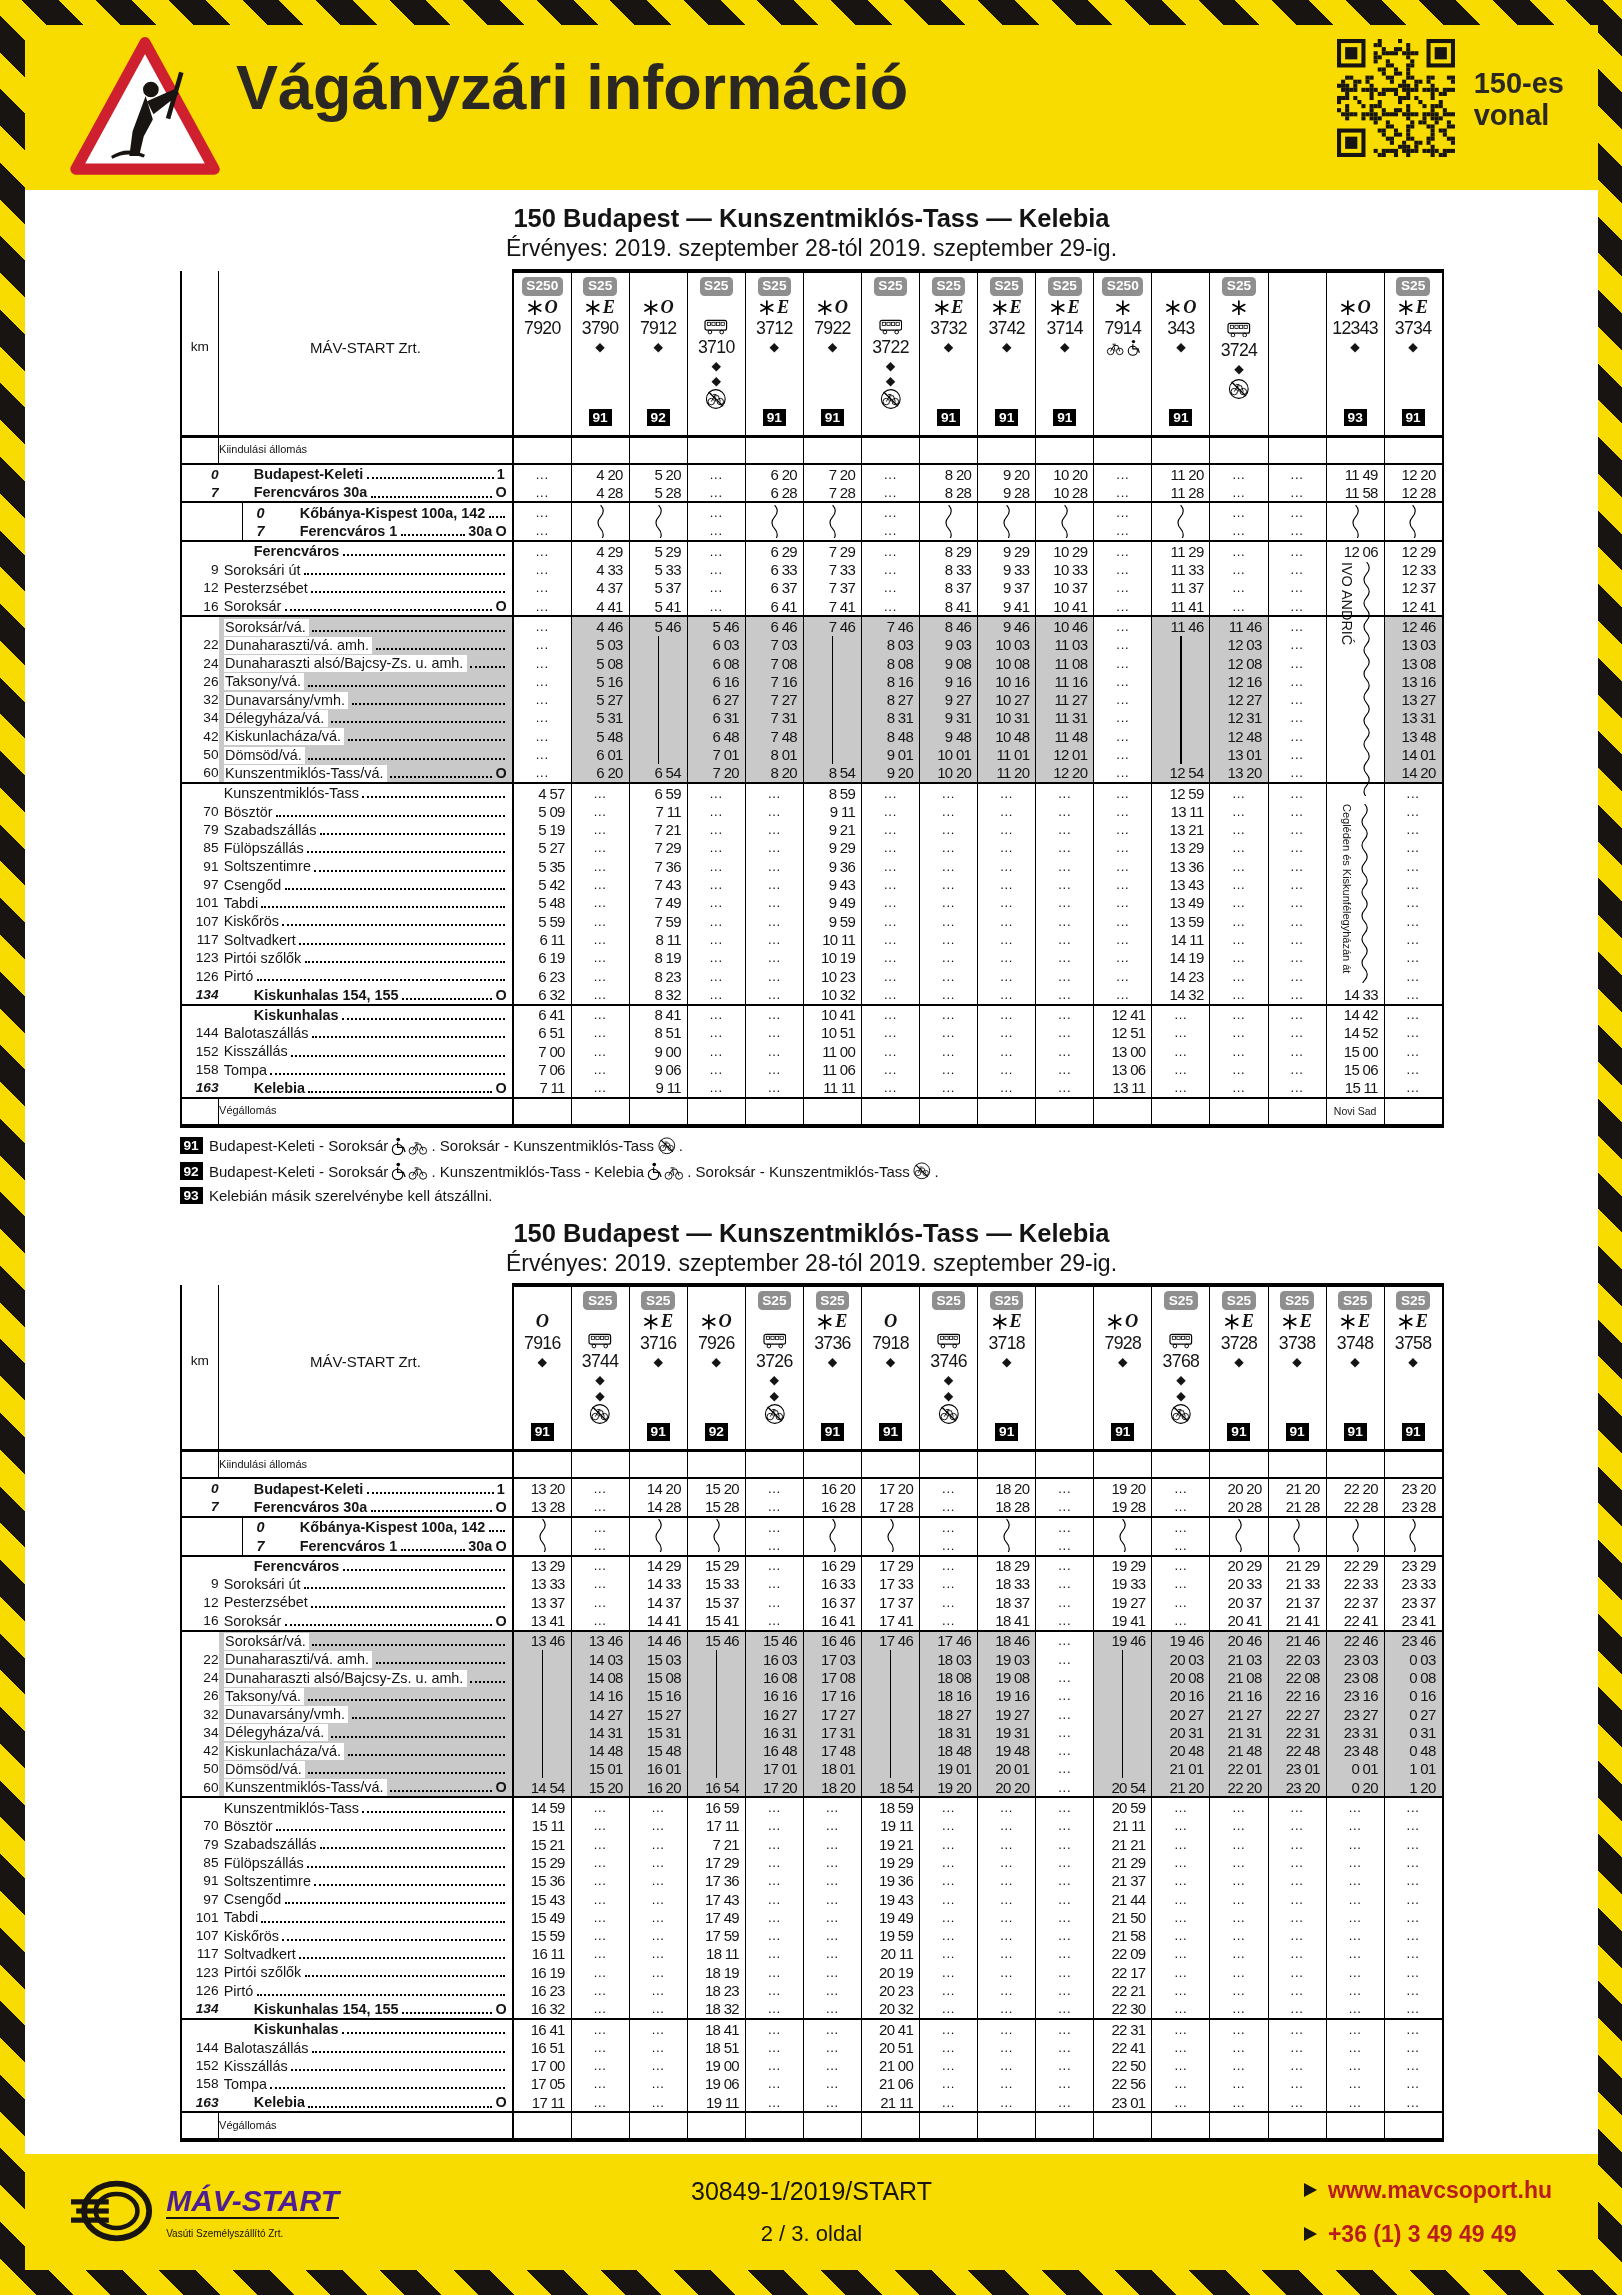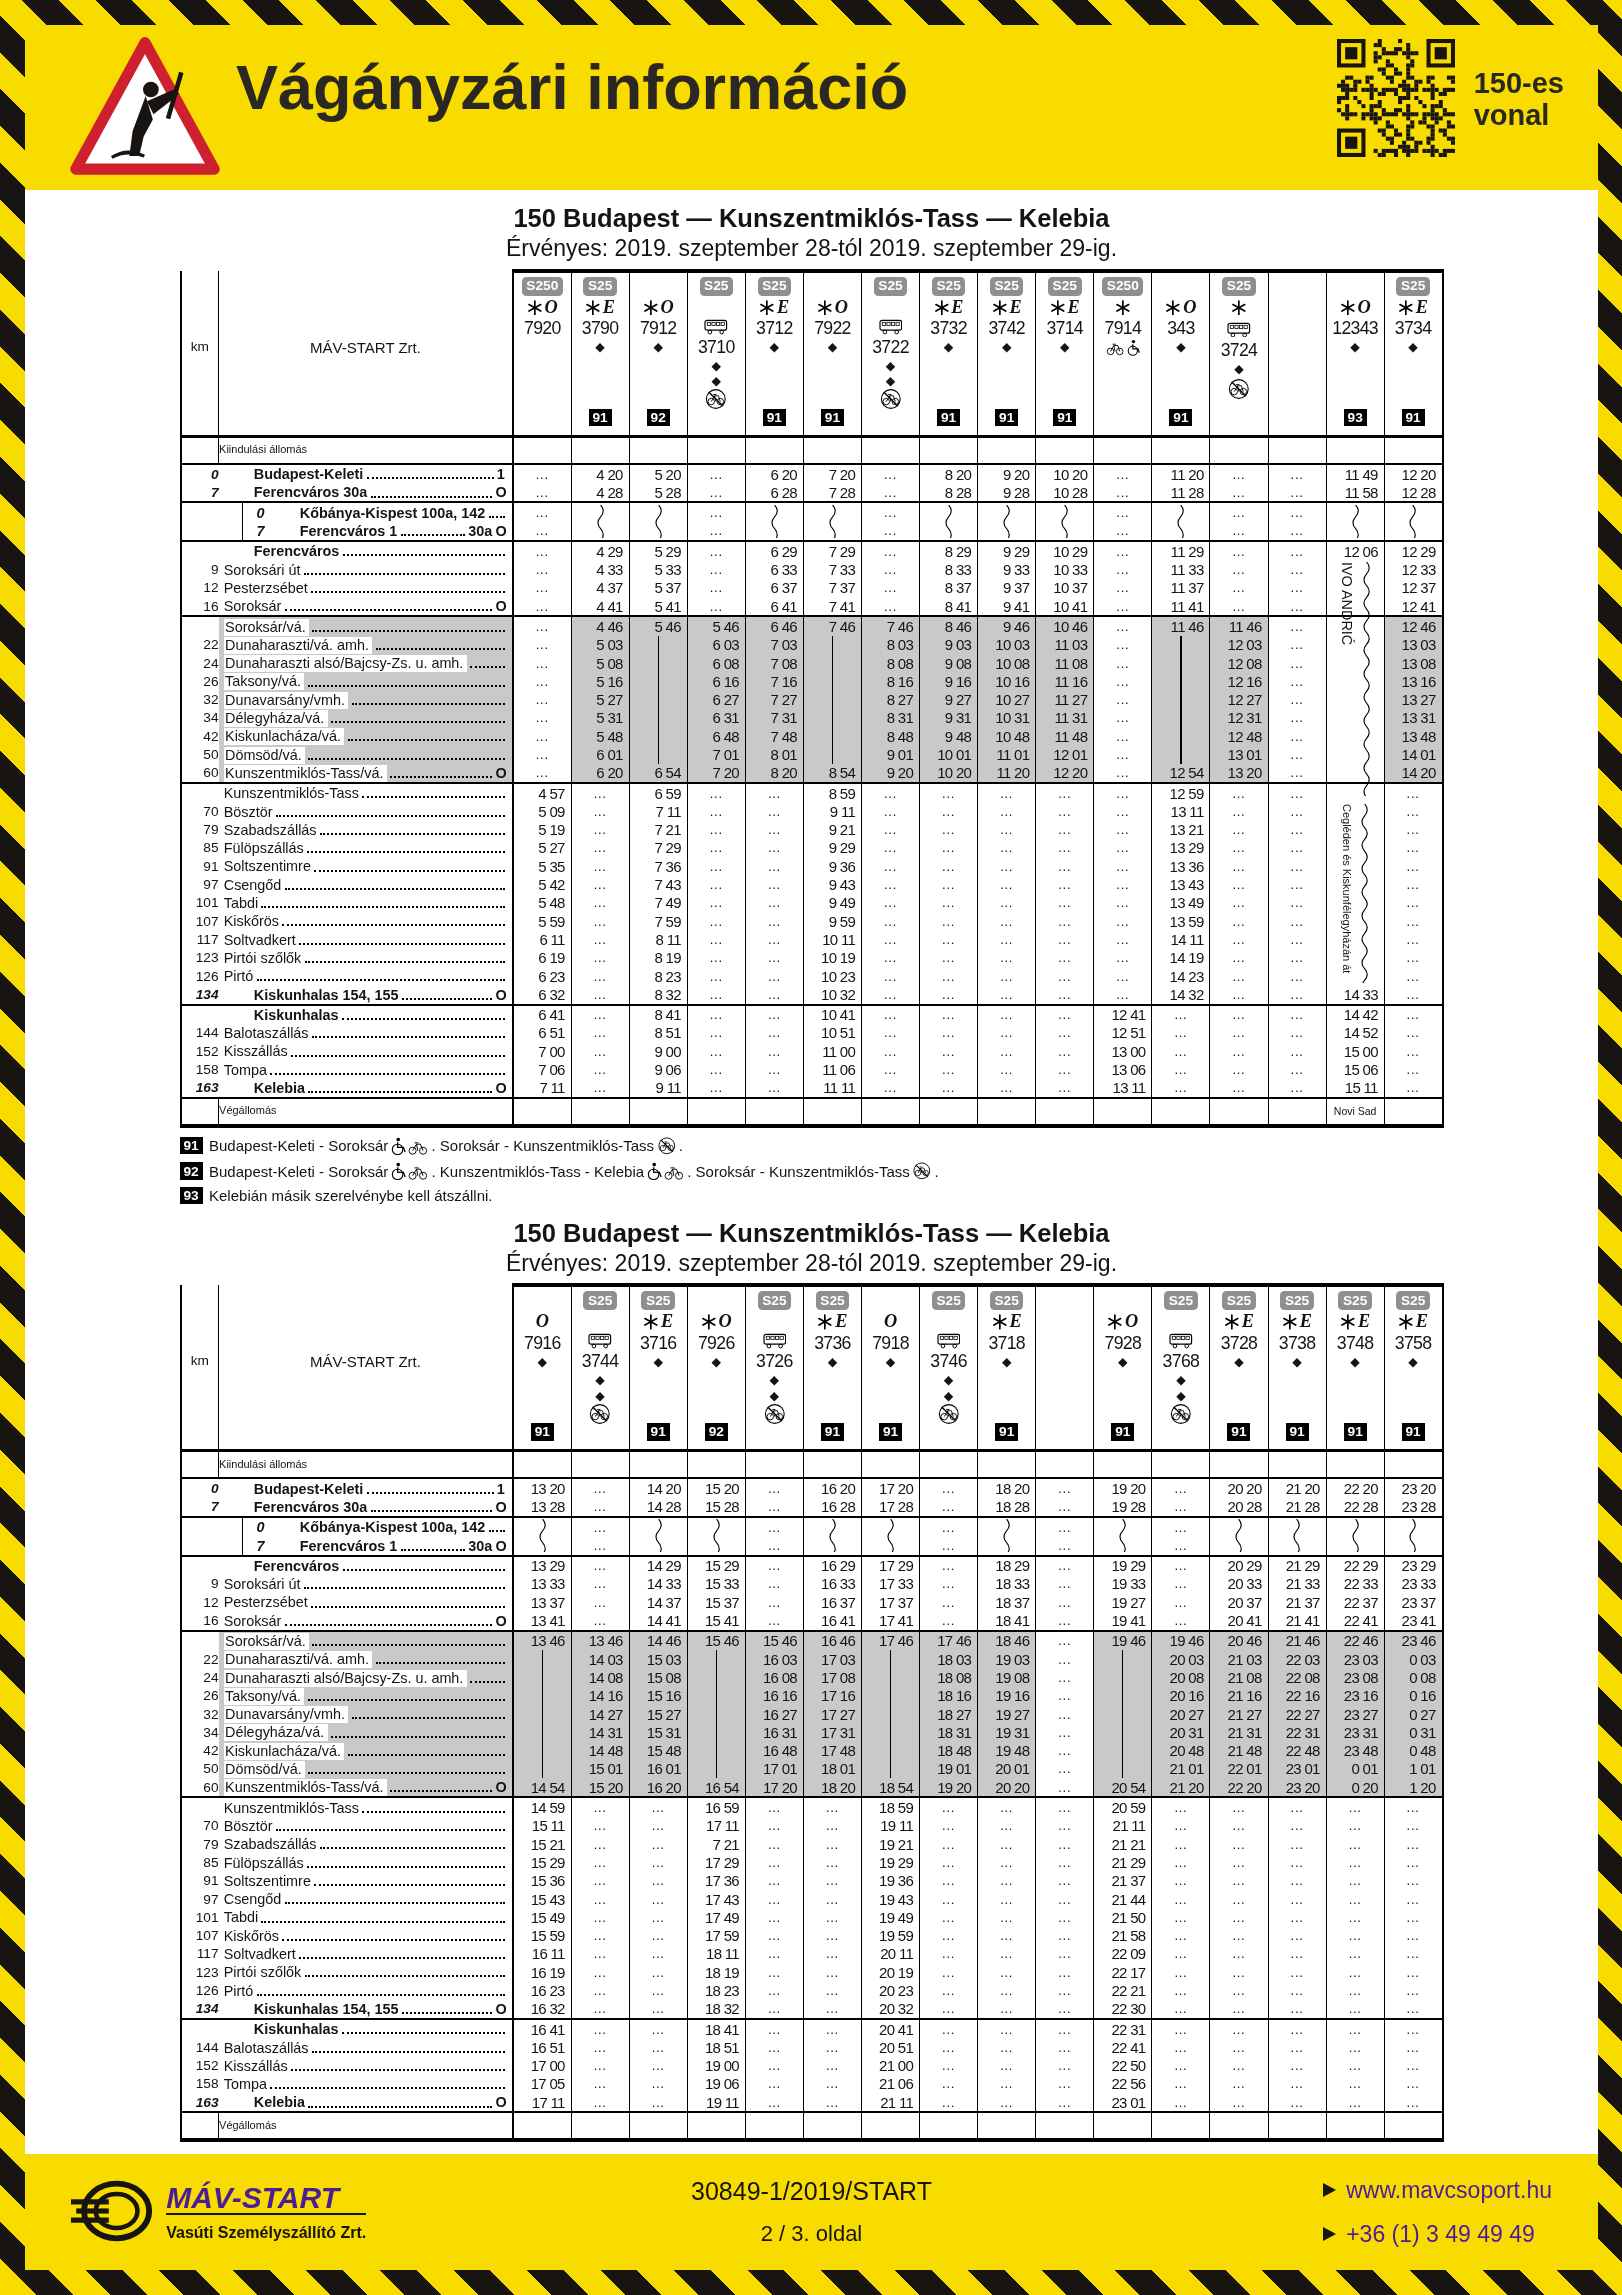--- a/index.html
+++ b/index.html
@@ -70,26 +70,26 @@
   .vtx{writing-mode:vertical-rl;font-size:14.4px;white-space:nowrap;}
   .termt{font-size:10.5px;text-align:center;}
   
   .fns{width:1264px;margin:7.9px auto 0;}
   .fline{font-size:15px;margin-bottom:5.9px;display:flex;align-items:center;gap:6.5px;}
   .fline span{display:flex;align-items:center;gap:2.6px;flex-wrap:wrap;}
   
   .band-bot{position:absolute;left:0;right:0;bottom:0;height:116px;background:#f8dc00;display:flex;align-items:center;padding:0 46px;box-sizing:border-box;}
   .logo{display:flex;align-items:center;gap:9.2px;}
   .logotxt .l1{font-size:30px;font-weight:bold;font-style:italic;color:#4c1d95;border-bottom:2.6px solid #171411;line-height:1.05;}
-  .logotxt .l2{font-size:16px;font-weight:bold;color:#171411;margin-top:9px;}
+  .logotxt .l2{font-size:10px;font-weight:normal;color:#171411;margin-top:9px;}
   .fcenter{position:absolute;left:50%;transform:translateX(-50%);text-align:center;color:#171411;}
   .fcenter .d1{font-size:25px;}
   .fcenter .d2{font-size:22px;margin-top:14.4px;}
   .flinks{margin-left:auto;display:flex;flex-direction:column;gap:17px;}
-  .flink{display:flex;align-items:center;gap:10.5px;font-size:23px;font-weight:normal;color:#4c1d95;}
+  .flink{display:flex;align-items:center;gap:10.5px;font-size:23px;font-weight:bold;color:#b91c1c;}
   .farr{width:0;height:0;border-left:13px solid #171411;border-top:7.9px solid transparent;border-bottom:7.9px solid transparent;}
 </style>
 </head>
 <body>
 
 <div class="page">
   <div class="inner">
 
     <div class="band-top">
       <span class="tri" id="tri"><svg width="154" height="147" viewBox="0 0 236 224">

